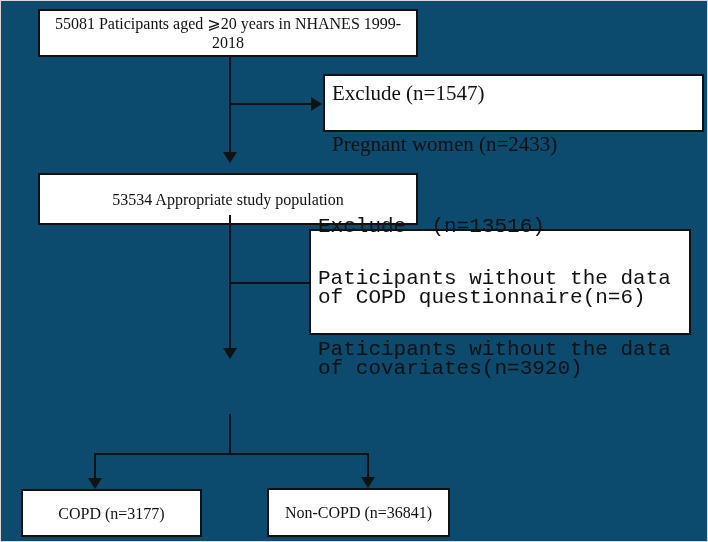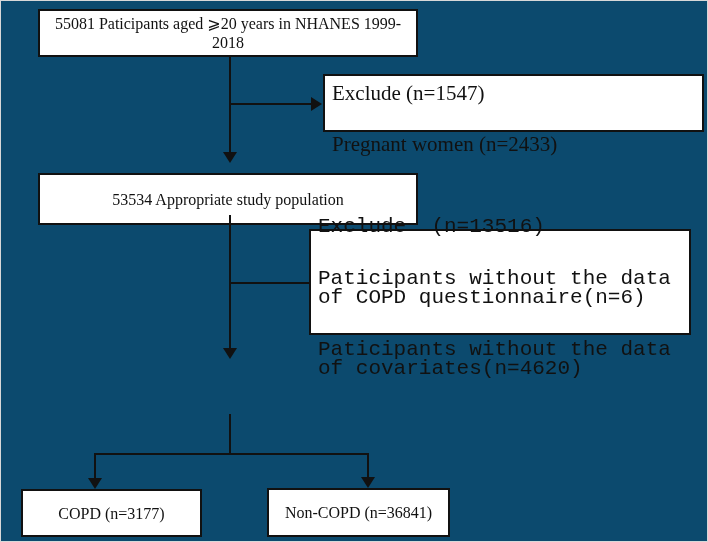--- a/index.html
+++ b/index.html
@@ -92,21 +92,21 @@
 
   <div class="line" style="left:228px; top:214px; width:2px; height:133px;"></div>
   <div class="arrow-down" style="left:222px; top:347px;"></div>
 
   <div class="line" style="left:229px; top:281px; width:81px; height:2px;"></div>
   <div class="arrow-right" style="left:310px; top:275px;"></div>
 
   <div class="node" style="left:308px; top:228px; width:382px; height:106px;font-family:Liberation Mono, monospace;">
     <div class="excl-line">Exclude  (n=13516)</div>
     <div class="excl-line">Paticipants without the data of COPD questionnaire(n=6)</div>
-    <div class="excl-line">Paticipants without the data of covariates(n=4620)</div>
+    <div class="excl-line">Paticipants without the data of covariates(n=3920)</div>
   </div>
 
 
   <div class="line" style="left:228px; top:413px; width:2px; height:41px;"></div>
   <div class="line" style="left:94px; top:452px; width:274px; height:2px;"></div>
   <div class="line" style="left:93px; top:452px; width:2px; height:26px;"></div>
   <div class="arrow-down" style="left:87px; top:477px;"></div>
   <div class="line" style="left:366px; top:452px; width:2px; height:25px;"></div>
   <div class="arrow-down" style="left:360px; top:476px;"></div>
 

